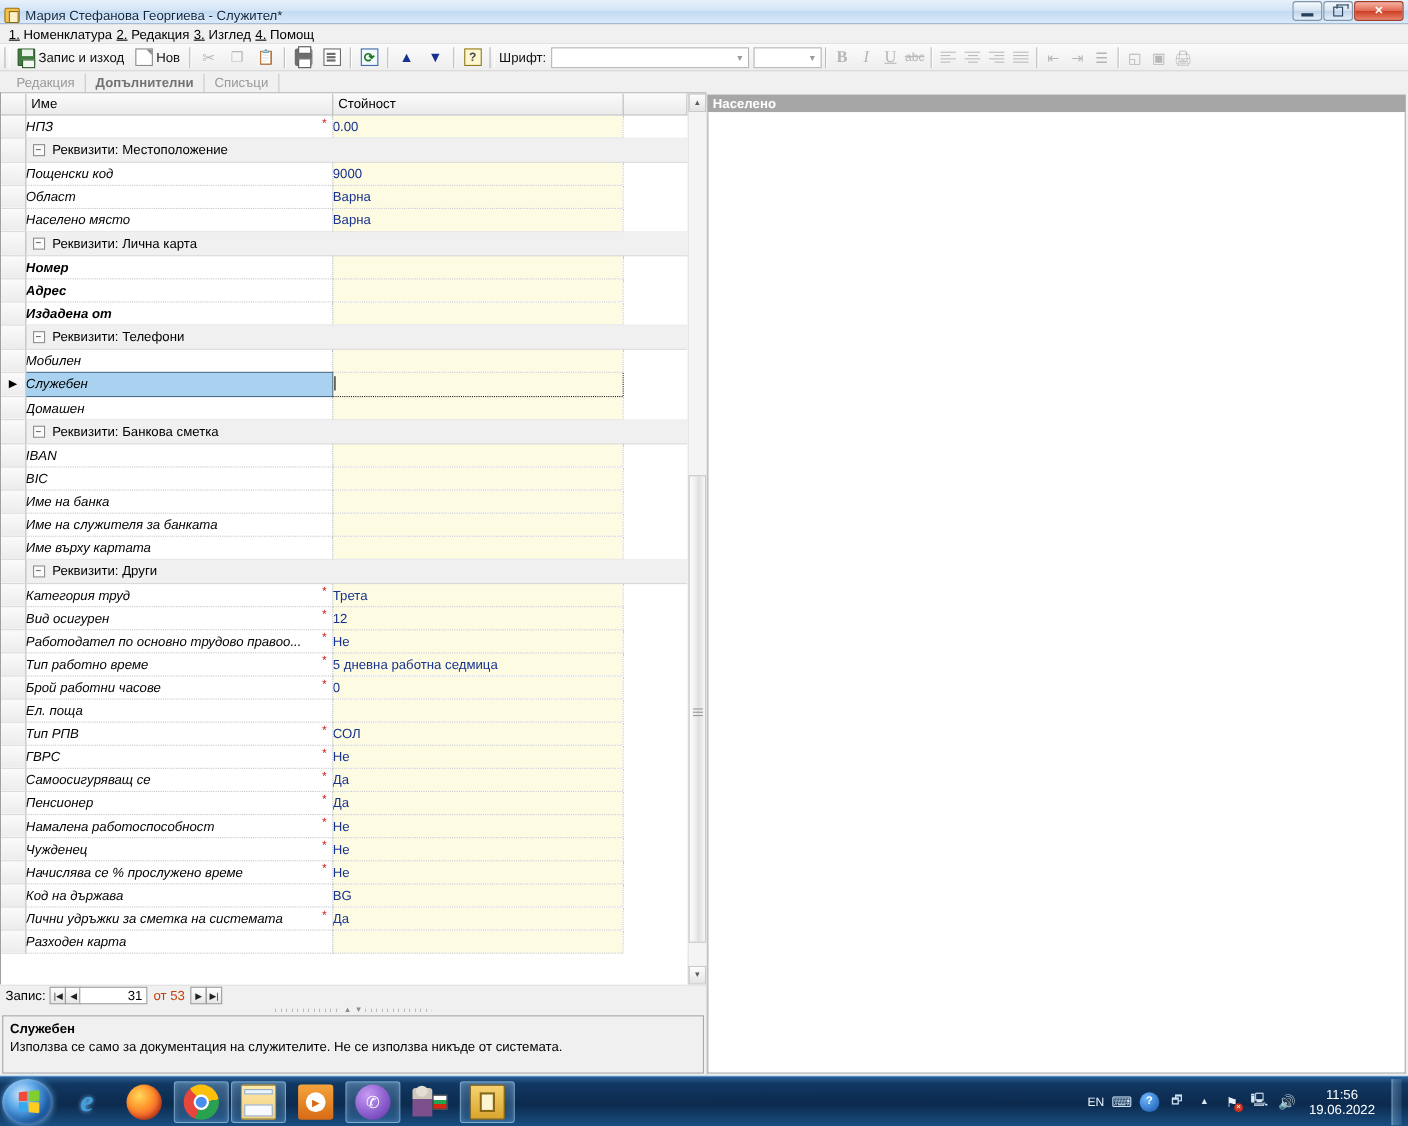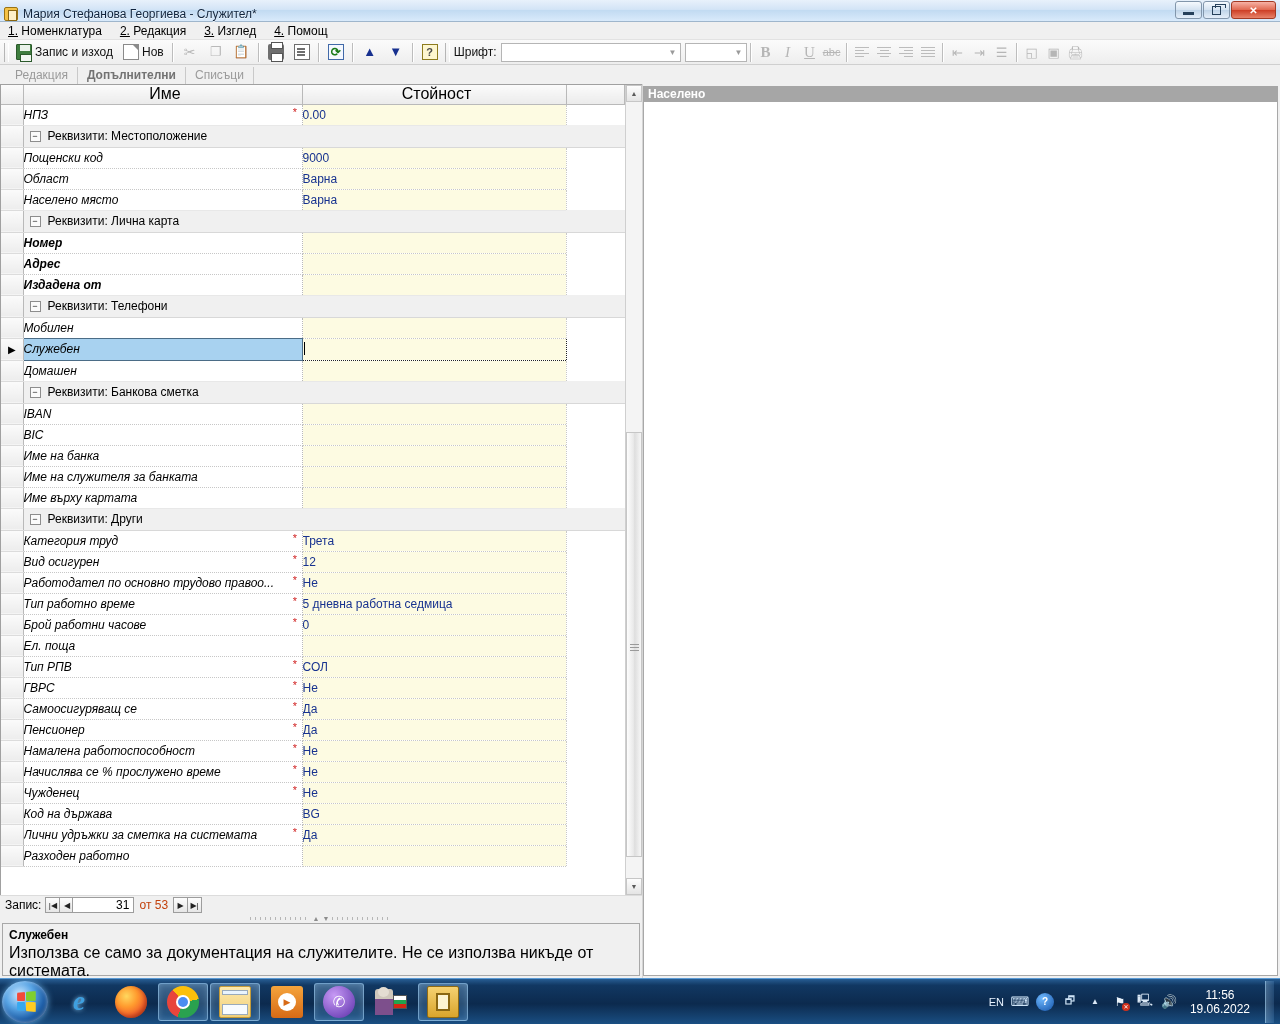--- a/index.html
+++ b/index.html
@@ -56,21 +56,21 @@
     background:linear-gradient(to bottom,#f7b2a5,#e06a52 48%,#cd3f26 52%,#e8836a);
     border-color:#a33a24; color:#fff; font-weight:bold;
   }
   .wb .glyph-min{ display:block;width:11px;height:3px;background:#26405a;margin-top:6px;}
   .wb .glyph-max{ display:block;width:9px;height:9px;border:1px solid #26405a;position:relative;}
   .wb .glyph-max::after{content:"";position:absolute;left:2px;top:-3px;width:9px;height:3px;border:1px solid #26405a;border-bottom:none;}
 
   
   #menu-bar {
     height:18px; flex:0 0 18px; background:#f0f0f0;
-    display:flex; align-items:center; padding-left:6px; gap:14px;
+    display:flex; align-items:center; padding-left:6px; 
     border-bottom:1px solid #e2e2e2;
   }
   .menu-item { font-size:12px; color:#000; white-space:nowrap; padding:1px 2px; }
   .menu-item .acc { text-decoration: underline; }
 
   
   #toolbar {
     height:25px; flex:0 0 25px;
     background:linear-gradient(to bottom,#fbfbfb,#eeeeee);
     border-bottom:1px solid #cfcfcf;
@@ -137,21 +137,21 @@
 
   table.grid{border-collapse:collapse;width:100%;table-layout:fixed;font-size:12px;}
   table.grid col.c-sel{width:22px;}
   table.grid col.c-name{width:279px;}
   table.grid col.c-val{width:264px;}
   table.grid col.c-pad{width:auto;}
 
   .grid thead th{
     height:19px;background:linear-gradient(to bottom,#fbfbfb,#ebebeb);
     border-right:1px solid #b9b9b9;border-bottom:1px solid #b9b9b9;
-    font-weight:normal;text-align:center;padding:0 0 0 5px;font-size:16px;color:#000;
+    font-weight:normal;text-align:left;padding:0 0 0 5px;font-size:12px;color:#000;
   }
   .grid thead th.sel-h{padding:0;}
   .grid tbody td{height:21px;padding:0;vertical-align:middle;}
 
   td.sel{
     background:linear-gradient(to bottom,#fbfbfb,#ececec);
     border-right:1px solid #b9b9b9;border-bottom:1px solid #dcdcdc;
     text-align:center;color:#333;font-size:9px;line-height:21px;
   }
   td.name{
@@ -231,21 +231,21 @@
   .sp-dots{display:inline-block;width:60px;height:3px;
     background:repeating-linear-gradient(to right,#b6b6b6 0 1px,transparent 1px 5px);}
   .sp-ar{font-size:7px;color:#8d8d8d;line-height:7px;}
 
   
   #desc-pane{
     flex:1 1 auto;background:#f0f0f0;border:1px solid #a8a8a8;margin:0 2px 2px 2px;
     padding:4px 6px;min-height:0;
   }
   #desc-title{font-size:12px;font-weight:bold;color:#000;}
-  #desc-text{font-size:16px;color:#000;margin-top:2px;}
+  #desc-text{font-size:12px;color:#000;margin-top:2px;}
 
   
   #right-pane{flex:1 1 auto;display:flex;flex-direction:column;background:#f0f0f0;padding:2px 2px 2px 0;}
   #note-header{
     height:16px;flex:0 0 16px;background:#a6a6a6;color:#fff;font-weight:bold;font-size:12px;
     display:flex;align-items:center;padding-left:5px;
   }
   #note-body{flex:1 1 auto;background:#fff;border:1px solid #a8a8a8;border-top:none;}
 
   
@@ -659,45 +659,45 @@
                   <td class="pad"></td>
                 </tr>
                 <tr>
                   <td class="sel"></td>
                   <td class="name"><span>Намалена работоспособност</span><span class="req">*</span></td>
                   <td class="val"><span>Не</span></td>
                   <td class="pad"></td>
                 </tr>
                 <tr>
                   <td class="sel"></td>
+                  <td class="name"><span>Чужденец</span><span class="req">*</span></td>
+                  <td class="val"><span>Не</span></td>
+                  <td class="pad"></td>
+                </tr>
+                <tr>
+                  <td class="sel"></td>
                   <td class="name"><span>Начислява се % прослужено време</span><span class="req">*</span></td>
                   <td class="val"><span>Не</span></td>
                   <td class="pad"></td>
                 </tr>
                 <tr>
                   <td class="sel"></td>
-                  <td class="name"><span>Чужденец</span><span class="req">*</span></td>
-                  <td class="val"><span>Не</span></td>
-                  <td class="pad"></td>
-                </tr>
-                <tr>
-                  <td class="sel"></td>
                   <td class="name"><span>Код на държава</span></td>
                   <td class="val"><span>BG</span></td>
                   <td class="pad"></td>
                 </tr>
                 <tr>
                   <td class="sel"></td>
                   <td class="name"><span>Лични удръжки за сметка на системата</span><span class="req">*</span></td>
                   <td class="val"><span>Да</span></td>
                   <td class="pad"></td>
                 </tr>
                 <tr>
                   <td class="sel"></td>
-                  <td class="name"><span>Разходен работно</span></td>
+                  <td class="name"><span>Разходен карта</span></td>
                   <td class="val"><span></span></td>
                   <td class="pad"></td>
                 </tr>
               </tbody>
           </table>
         </div>
         <div class="vscroll">
           <div class="vs-btn">
               <span>▲</span>
             </div>

